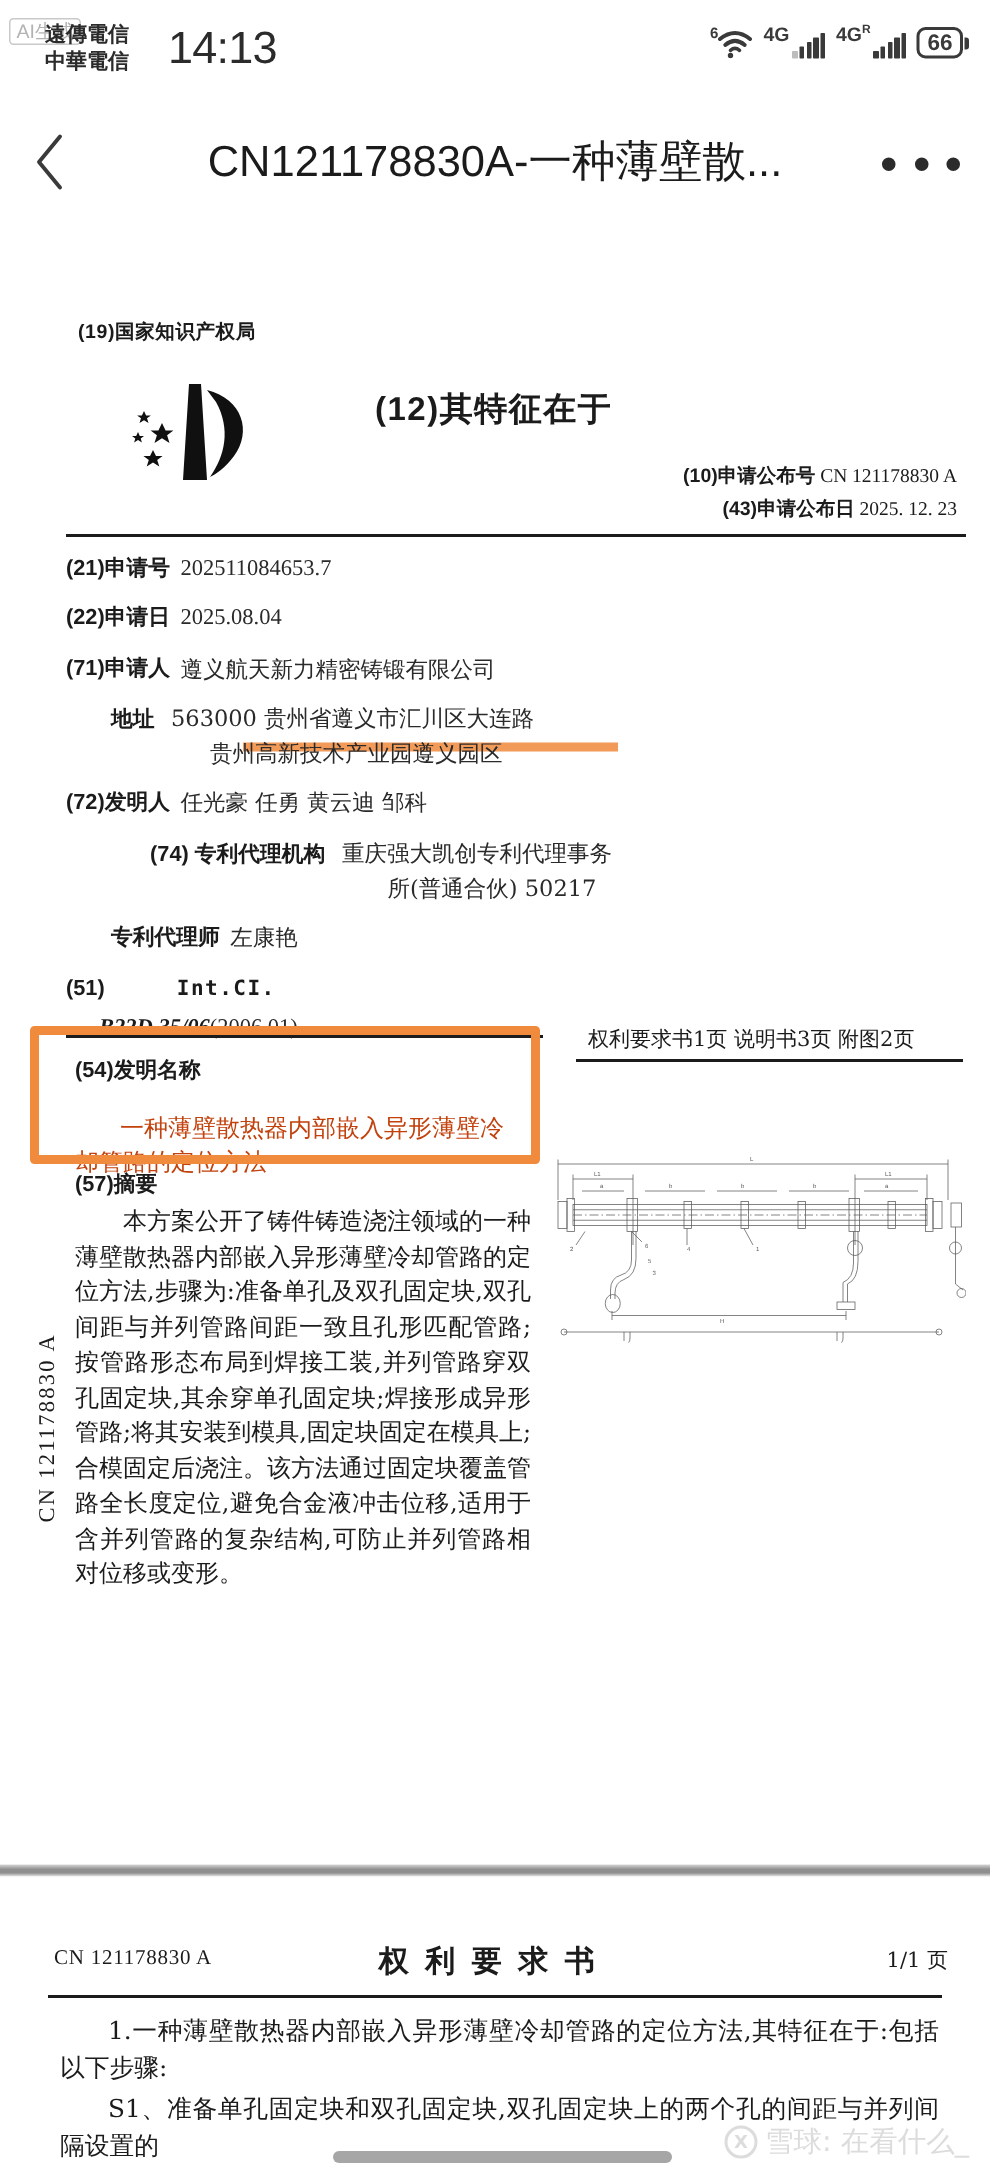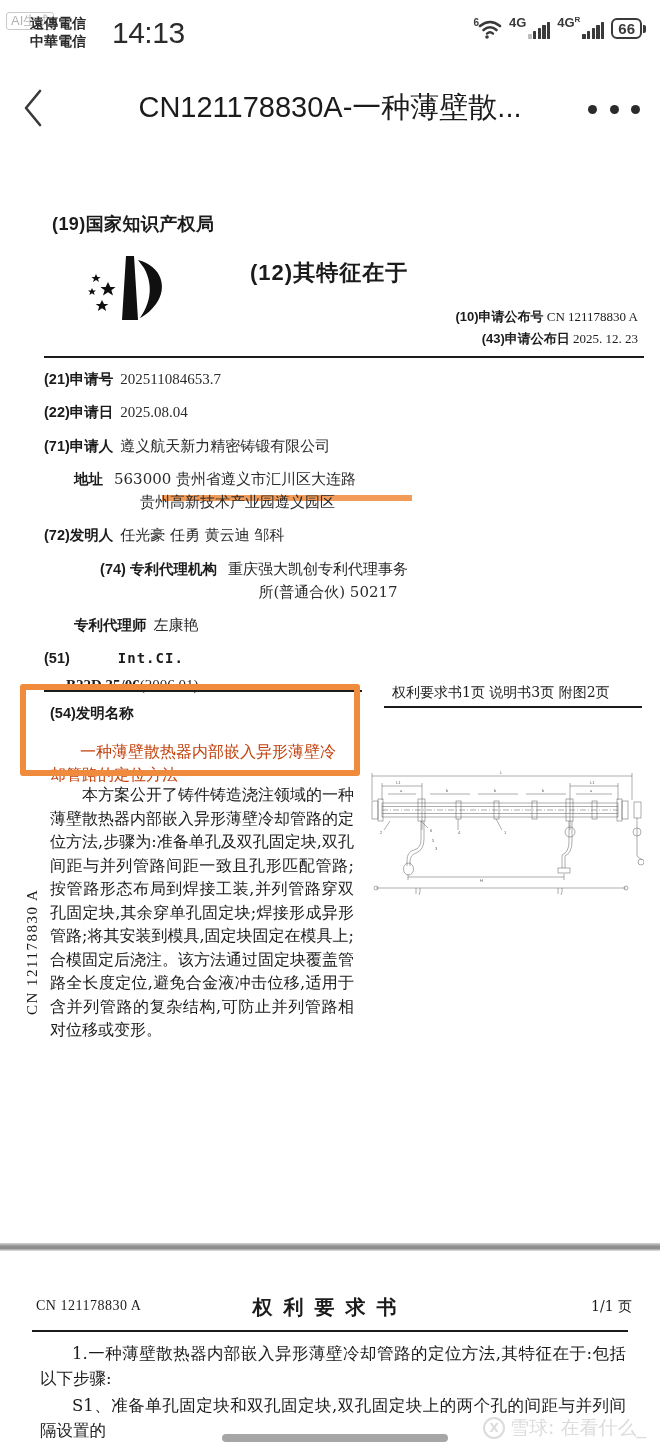--- a/index.html
+++ b/index.html
@@ -62,21 +62,21 @@
   }
   .nav-more {
     position:absolute; right:20px; top:26px; width:52px; height:26px;
     display:flex; align-items:center; justify-content:space-between; cursor:pointer;
   }
   .nav-more span { width:9px; height:9px; border-radius:50%; background:#2b2b2b; }
 
   
   .doc { position:absolute; left:0; top:160px; width:660px; height:1080px; background:#fff; }
 
-  .office-line { position:absolute; left:52px; top:52px; font-size:18px; font-weight:bold; letter-spacing:.4px;}
+  .office-line { position:absolute; left:52px; top:52px; font-size:13px; font-weight:bold; letter-spacing:.4px;}
   .office-line .paren { font-weight:bold; }
 
   .emblem { position:absolute; left:82px; top:92px; width:96px; height:72px; }
 
   .app-type {
     position:absolute; left:250px; top:98px; font-size:22px; font-weight:bold; letter-spacing:1px;
   }
 
   .pub-no, .pub-date {
     position:absolute; right:22px; font-size:13px; white-space:nowrap;
@@ -92,21 +92,21 @@
   .bib-row { display:flex; margin-bottom:10px; position:relative; }
   .bib-code { font-weight:bold; white-space:nowrap; font-family:"Liberation Sans",sans-serif; }
   .bib-label { font-weight:bold; white-space:nowrap; margin-right:7px; font-family:"Liberation Sans",sans-serif;}
   .bib-val { font-family:"Liberation Serif","DejaVu Serif",serif; font-size:15px; color:#2a2a2a; }
   .bib-val.cn { font-family:"DejaVu Serif","Liberation Serif",serif; }
   .bib-indent { padding-left:30px; }
   .hl-underline {
     position:absolute; left:118px; top:60px; width:250px; height:6px;
     background:#f08a3c; opacity:.85;
   }
-  .ipc-code { font-family:"Liberation Serif","DejaVu Serif",serif; font-weight:bold; font-size:15px;}
+  .ipc-code { font-family:"Liberation Serif","DejaVu Serif",serif; font-style:italic; font-weight:bold; font-size:15px;}
   .intcl { font-family:"DejaVu Sans Mono","Liberation Mono",monospace; font-weight:bold; font-size:14px; letter-spacing:1px;margin-left:44px;}
 
   
   .pages-line {
     position:absolute; left:392px; top:524px; font-size:14px; white-space:nowrap;
     font-family:"DejaVu Serif","Liberation Serif",serif;
   }
   .rule-right { position:absolute; left:384px; top:546px; width:258px; height:2px; background:#1b1b1b; }
   .figure { position:absolute; left:360px; top:610px; width:284px; height:125px; }
 
@@ -414,20 +414,21 @@
   <div class="rule-mid"></div>
 
   <div class="sec54">
     <div><span class="code">(54)</span><span class="code">发明名称</span></div>
     <div class="ttl">一种薄壁散热器内部嵌入异形薄壁冷却管路的定位方法</div>
   </div>
 
   <div class="hl-box"></div>
 
   <div class="sec57">
+    <div><span class="code">(57)</span><span class="code">摘要</span></div>
     <div class="abs">本方案公开了铸件铸造浇注领域的一种薄壁散热器内部嵌入异形薄壁冷却管路的定位方法,步骤为:准备单孔及双孔固定块,双孔间距与并列管路间距一致且孔形匹配管路;按管路形态布局到焊接工装,并列管路穿双孔固定块,其余穿单孔固定块;焊接形成异形管路;将其安装到模具,固定块固定在模具上;合模固定后浇注。该方法通过固定块覆盖管路全长度定位,避免合金液冲击位移,适用于含并列管路的复杂结构,可防止并列管路相对位移或变形。</div>
   </div>
 
   <div class="side-code">CN 121178830 A</div>
 </div>
 
 <div class="divider"></div>
 
 <div class="doc2">
   <div class="p2-head">

